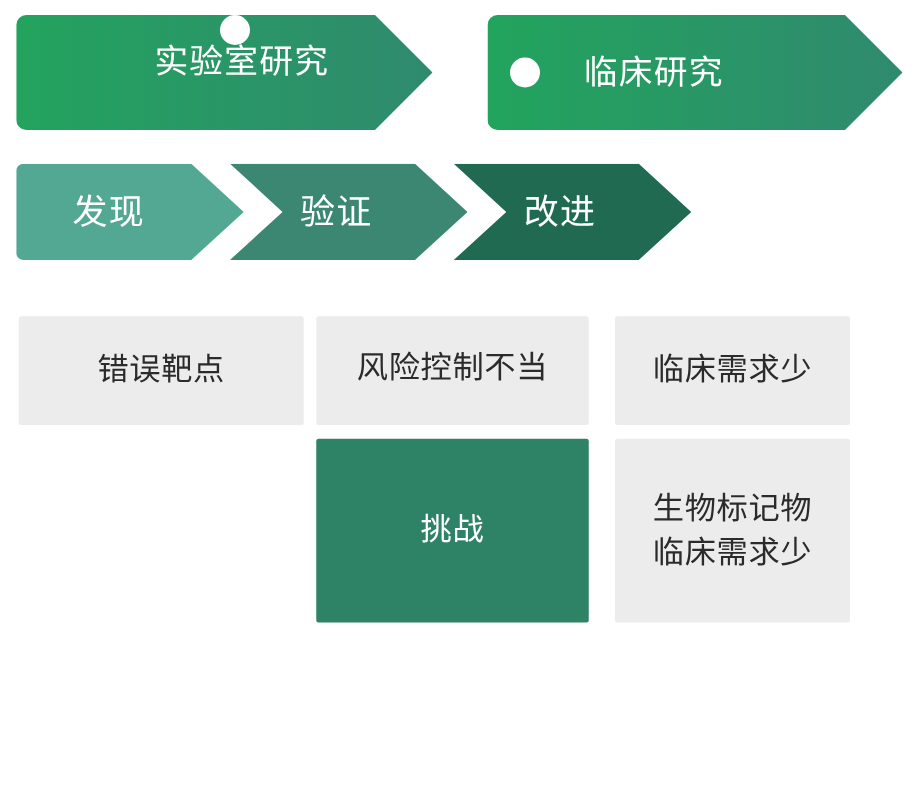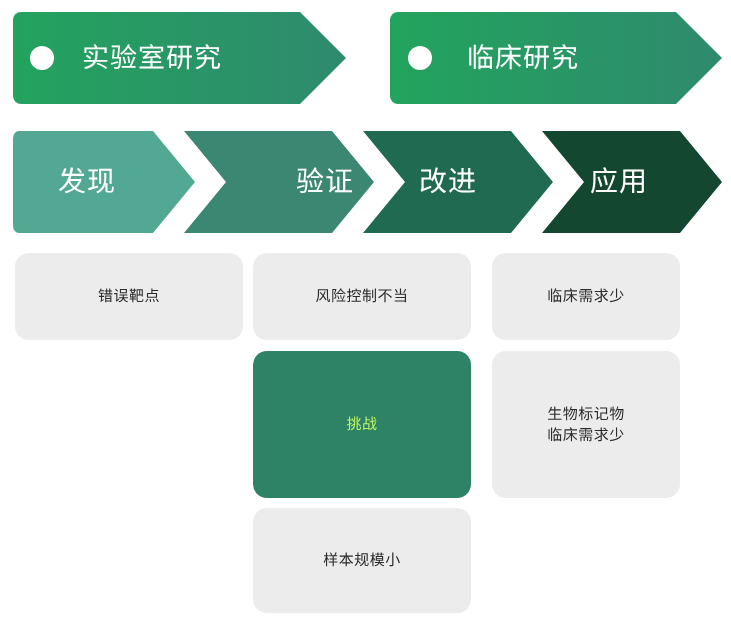--- a/index.html
+++ b/index.html
@@ -60,20 +60,21 @@
     z-index: 2;
     color: #ffffff;
     font-size: 27px;
     letter-spacing: 1px;
     white-space: nowrap;
     line-height: 1;
   }
   #banner-lab {
     left: 13px;
     width: 333px;
+    flex-direction: column;
   }
   #banner-lab .bullet { margin-left: 17px; }
   #banner-lab .blabel { margin-left: 28px; }
   #banner-clin {
     left: 390px;
     width: 332px;
   }
   #banner-clin .bullet { margin-left: 18px; }
   #banner-clin .blabel { margin-left: 35px; }
 
@@ -81,21 +82,21 @@
   .chevron-row {
     position: absolute;
     left: 0;
     top: 131px;
     width: 731px;
     height: 85px;
   }
   .chevron {
     position: absolute;
     top: 0;
-    height: 102px;
+    height: 77px;
     display: flex;
     align-items: center;
     justify-content: center;
   }
   .chevron .csvg {
     position: absolute;
     left: 0;
     top: 0;
     width: 100%;
     height: 100%;
@@ -104,60 +105,60 @@
   .chevron .clabel {
     position: relative;
     z-index: 2;
     color: #ffffff;
     font-size: 28px;
     letter-spacing: 1px;
     white-space: nowrap;
     line-height: 1;
   }
   #chev-0 { left: 13px;  width: 182px; }
-  #chev-1 { left: 184px; width: 190px; justify-content: flex-end; }
+  #chev-1 { left: 184px; width: 190px; }
   #chev-2 { left: 363px; width: 190px; }
   #chev-3 { left: 542px; width: 180px; }
   #chev-0 .clabel { margin-right: 34px; }
   #chev-1 .clabel { margin-right: 20px; }
   #chev-2 .clabel { margin-right: 20px; }
   #chev-3 .clabel { margin-right: 26px; }
 
   
   .grid {
     position: absolute;
     left: 0;
     top: 253px;
     width: 731px;
     height: 376px;
   }
   .card {
     position: absolute;
     box-sizing: border-box;
-    border-radius: 14px;
+    border-radius: 2px;
     display: flex;
     align-items: center;
     justify-content: center;
     text-align: center;
     background: #ececec;
     color: #2b2b2b;
-    font-size: 15px;
+    font-size: 25px;
     line-height: 1.38;
     letter-spacing: 0.5px;
     padding: 4px 6px;
     white-space: pre-line;
   }
   .card.accent {
     background: #2e8265;
-    color: #bef264;
+    color: #ffffff;
   }
 
   
   .col-0 { left: 15px;  width: 228px; }
-  .col-1 { left: 253px; width: 218px; }
+  .col-1 { left: 253px; width: 218px; font-family: Liberation Mono, monospace; }
   .col-2 { left: 492px; width: 188px; }
 
   
   .row-0 { top: 0px;   height: 87px; }
   .row-1 { top: 98px;  height: 147px; }
   .row-2 { top: 255px; height: 105px; }
 
   
   #card-1-1 {
     left: 253px;
@@ -219,36 +220,29 @@
       <span class="clabel">验证</span>
     </div>
 
     <div class="chevron" id="chev-2">
       <svg class="csvg" viewBox="0 0 190 85" preserveAspectRatio="none">
         <path d="M0,0 H148 L190,42.5 L148,85 H0 L42,42.5 Z" fill="#1f6a51"></path>
       </svg>
       <span class="clabel">改进</span>
     </div>
 
-    <div class="chevron" id="chev-3">
-      <svg class="csvg" viewBox="0 0 180 85" preserveAspectRatio="none">
-        <path d="M0,0 H138 L180,42.5 L138,85 H0 L42,42.5 Z" fill="#14472f"></path>
-      </svg>
-      <span class="clabel">应用</span>
-    </div>
 
   </div>
 
   <div class="grid">
 
     <div class="card col-0 row-0" id="card-0-0">错误靶点</div>
     <div class="card col-1 row-0" id="card-0-1">风险控制不当</div>
     <div class="card col-2 row-0" id="card-0-2">临床需求少</div>
 
     <div class="card accent" id="card-1-1">挑战</div>
     <div class="card col-2 row-1" id="card-1-2">生物标记物
 临床需求少</div>
 
-    <div class="card col-1 row-2" id="card-2-1">样本规模小</div>
 
   </div>
 
 </div>
 
 </body></html>

